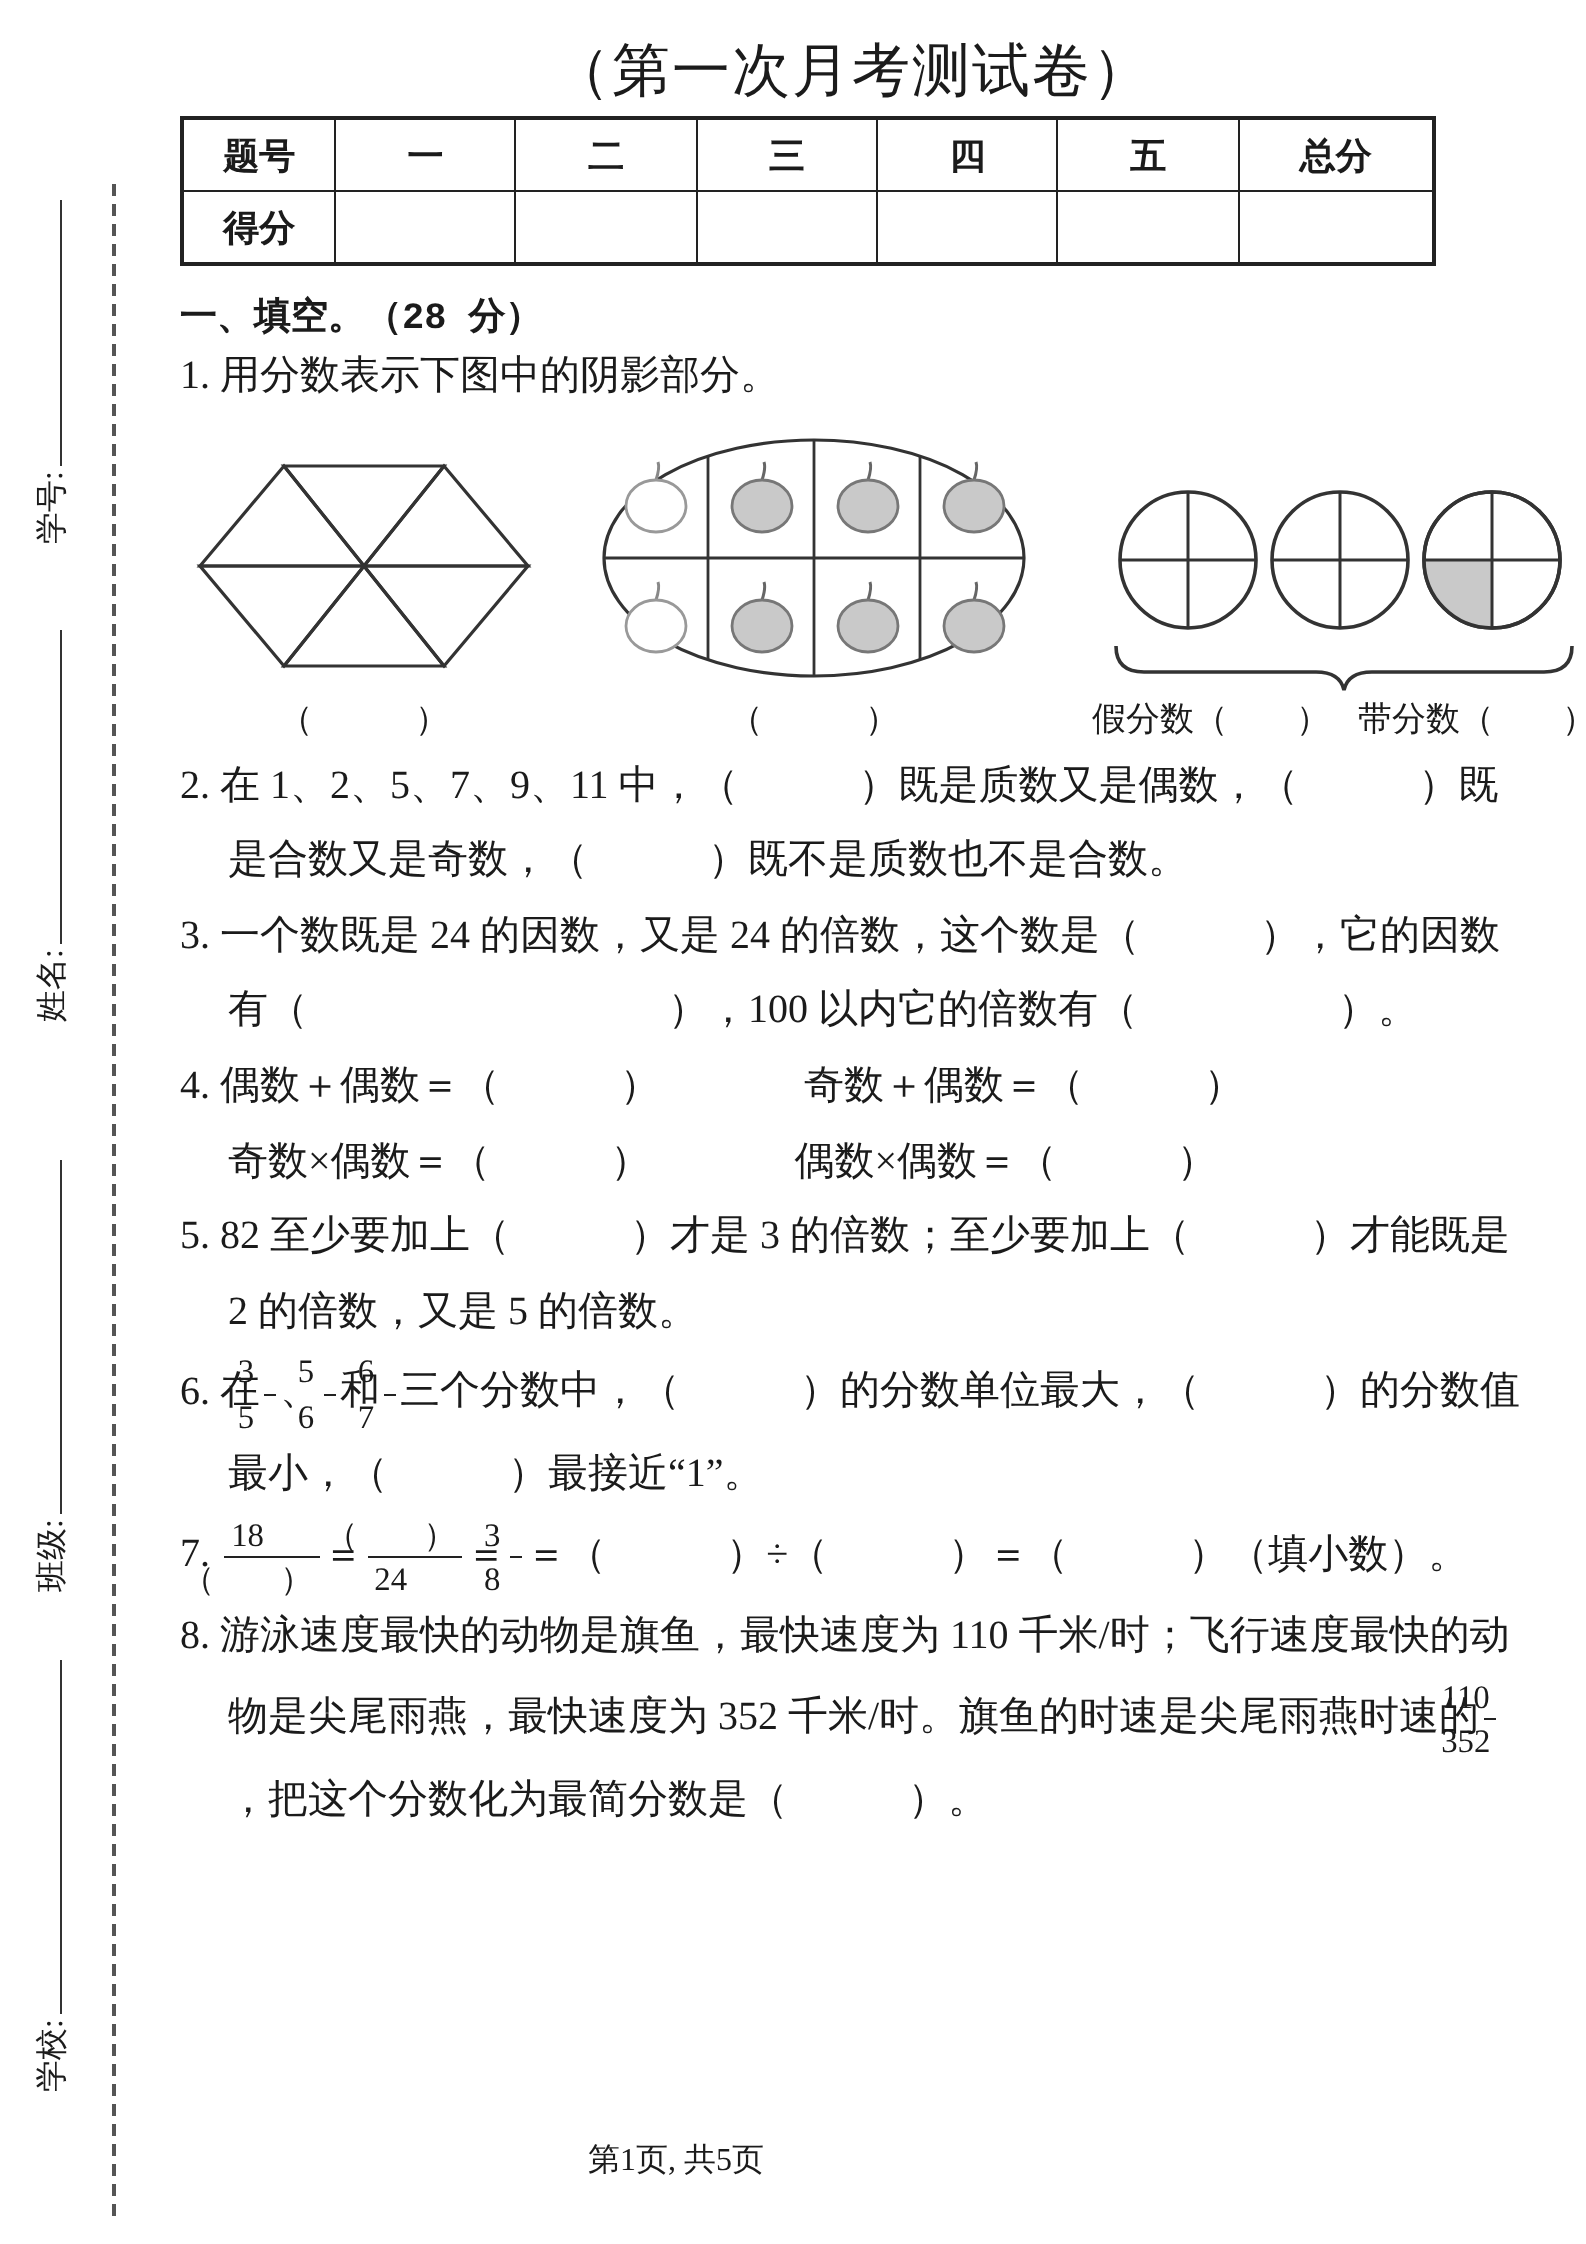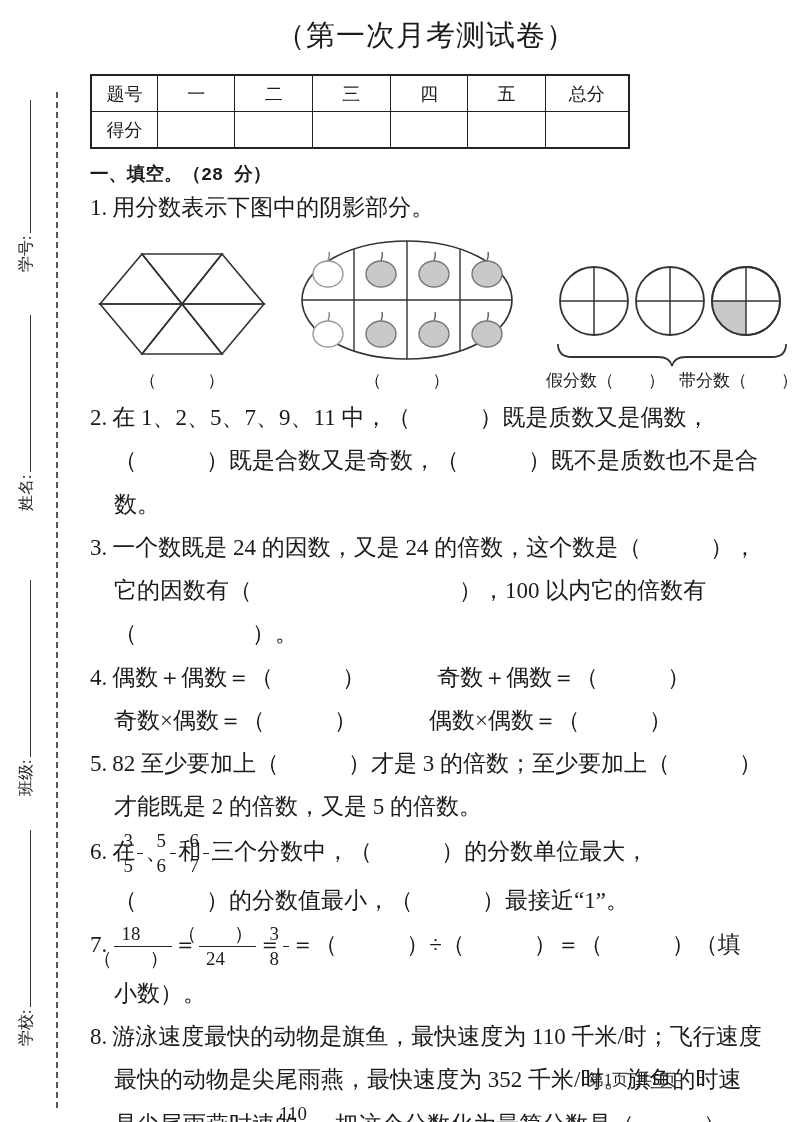--- a/index.html
+++ b/index.html
@@ -17,44 +17,44 @@
   #fld-2{top:580px;width:216px;}
   #fld-3{top:830px;width:216px;}
 
   
   .content{position:absolute;left:90px;top:0;width:672px;}
   .title{margin:26px 0 0 0;text-align:center;font-size:41px;font-weight:600;letter-spacing:2px;}
   .subtitle{margin:16px 0 0 0;text-align:center;font-size:29px;font-weight:500;letter-spacing:1px;}
   .exam-info{margin:14px 2px 4px 0;text-align:right;font-size:17px;}
   .exam-info span + span{margin-left:12px;}
 
-  table.score{border-collapse:collapse;width:540px;margin-top:18px;border:2px solid #222;}
+  table.score{border-collapse:collapse;width:628px;margin-top:2px;border:2px solid #222;font-weight:bold;}
   table.score td{border:1px solid #222;height:35px;text-align:center;font-size:18px;padding:0;}
 
   .section-heading{margin:12px 0 0 0;font-size:18.5px;font-weight:700;
     font-family:Liberation Mono, monospace;}
 
-  .q{font-size:23px;line-height:1.88;padding-left:24px;text-indent:-24px;margin:0;}
+  .q{font-size:20px;line-height:1.88;padding-left:24px;text-indent:-24px;margin:0;}
   .qno{margin-right:5px;}
   .gap{display:inline-block;}
   .frac{display:inline-flex;flex-direction:column;vertical-align:middle;text-align:center;
     font-size:0.82em;line-height:1.3;margin:0 2px;}
   .frac .fn{border-bottom:1.2px solid #222;padding:0 3px;display:block;}
   .frac .fd{display:block;padding:0 3px;}
 
   
   .figure-row{display:flex;align-items:flex-end;margin:8px 0 4px 6px;gap:30px;}
   .fig{display:flex;flex-direction:column;align-items:center;}
   .fig-caption{font-size:17px;margin-top:6px;}
   .circle-captions{font-size:17px;margin-top:2px;display:flex;gap:14px;white-space:nowrap;}
   .shaded{fill:var(--shade,#c9c9c9);}
   .unshaded{fill:#ffffff;}
   svg .ln{stroke:#333;fill:none;}
 
-  .footer{position:absolute;left:0;top:1070px;width:676px;text-align:right;font-size:16px;}
+  .footer{position:absolute;left:0;top:1070px;width:676px;text-align:center;font-size:16px;}
 </style>
 </head>
 <body>
 
 <div class="page">
 
   <div class="dash-line"></div>
   <div class="side-field" id="fld-0">
     <span class="fld-label">学号:</span>
     <span class="fld-line"></span>

